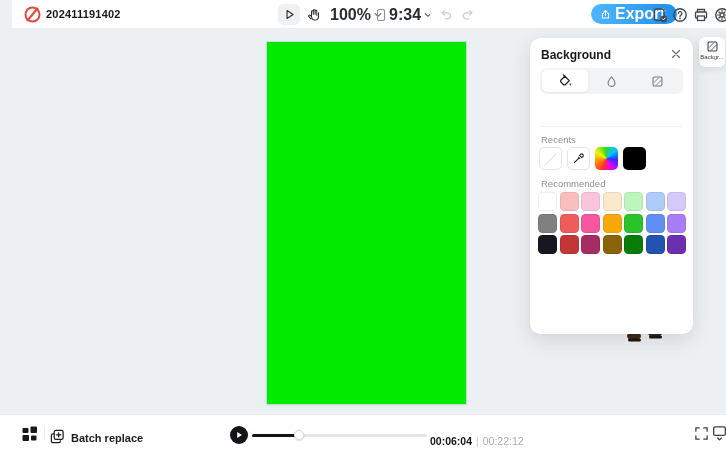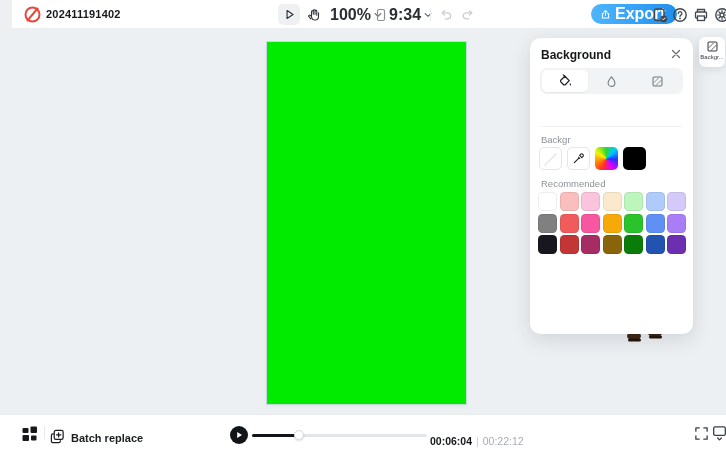--- a/index.html
+++ b/index.html
@@ -221,21 +221,21 @@
         <svg width="13" height="13" viewBox="0 0 16 16">
           <rect x="2.5" y="2.5" width="11" height="11" rx="1.5" fill="none" stroke="#73797F" stroke-width="1.3"></rect>
           <path d="M3.5 9.5 L9.5 3.5 M6 13 L13 6" stroke="#73797F" stroke-width="1"></path>
         </svg>
       </div>
     </div>
 
 
     <div class="panel-divider"></div>
 
-    <div class="sec-label" style="top:96px;">Backgr</div>
+    <div class="sec-label" style="top:96px;">Recents</div>
     <div class="recents-row">
         <div class="rswatch sw-none"></div>
         <div class="rswatch">
           <svg width="13" height="13" viewBox="0 0 16 16">
             <path d="M2.8 13.2 L8.8 7.2 M8 6.4 l1.6 1.6 M9.4 4.2 l1.3-1.3 a1.9 1.9 0 0 1 2.7 2.7 L12.1 6.9 Z" fill="none" stroke="#1A1D21" stroke-width="1.3" stroke-linecap="round" stroke-linejoin="round"></path>
           </svg>
         </div>
         <div class="rswatch sw-spec"></div>
         <div class="rswatch" style="background: rgb(0, 0, 0); border: none;"></div>
       </div>

